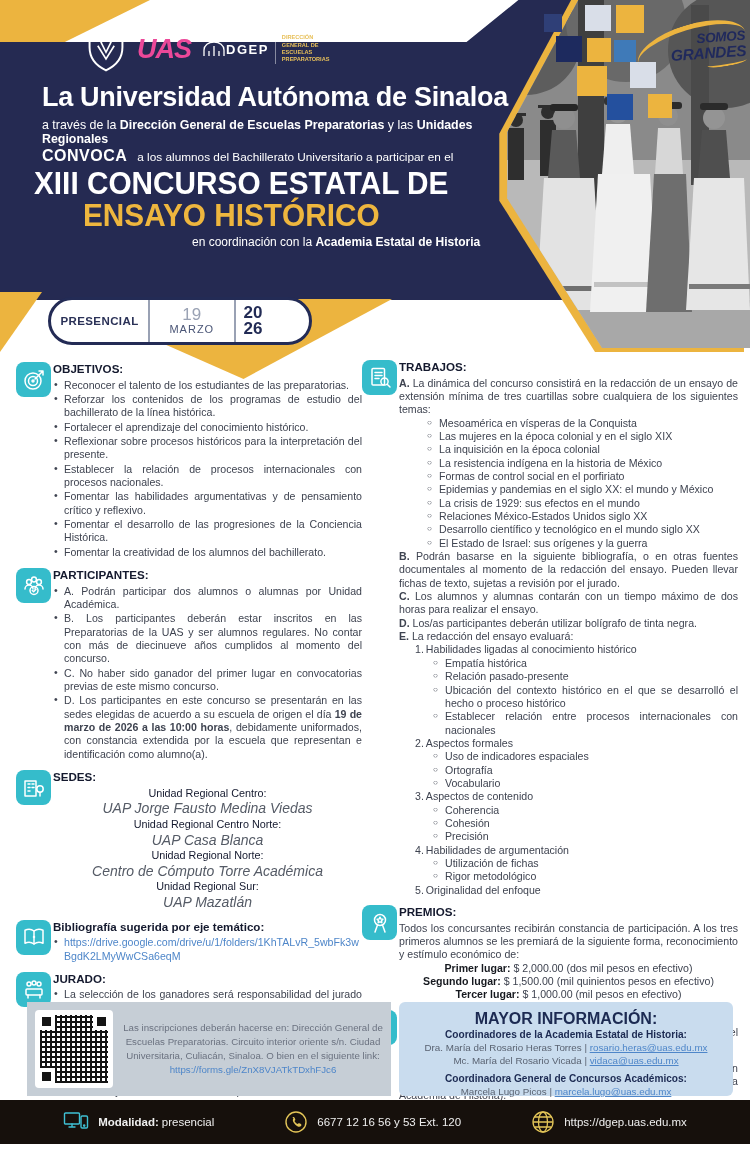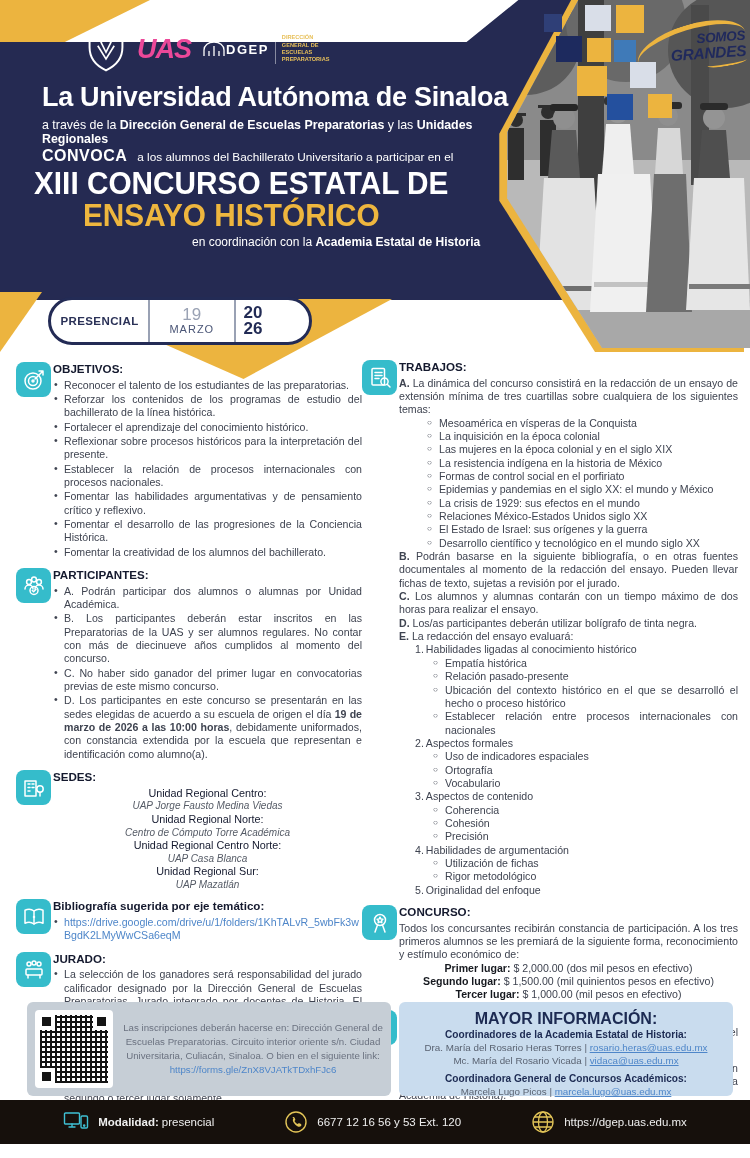--- a/index.html
+++ b/index.html
@@ -86,30 +86,30 @@
 .dot li{padding-left:11px;position:relative;margin-bottom:1px}
 .dot li::before{content:"•";position:absolute;left:1px;top:-1px}
 .circ li{padding-left:12px;position:relative}
 .circ li::before{content:"○";position:absolute;left:0;top:1px;font-size:8px}
 .temas{margin-left:28px}
 .crit{margin-left:16px}
 .crit .num{margin-right:2px}
 .crit .sub{margin-left:18px}
 .sedes-list{text-align:center}
 .sede-label{font-weight:400;color:#14192e;font-size:10.8px}
-.sede-venue{font-style:italic;color:#555b66;font-size:10px}
+.sede-venue{font-style:italic;color:#555b66;font-size:14px}
 a.link{color:#4e86c9;text-decoration:none;word-break:break-all}
 p.j{text-align:justify}
 .prizes{text-align:center}
 .prize b{color:#16191f}
 .gap{height:9px}
 
 
 .box-insc{position:absolute;left:27px;top:1002px;width:364px;height:94px;background:#c6ced6;
-  border-radius:6px;display:flex;align-items:center;gap:10px;padding:8px;z-index:3}
+  border-radius:0;display:flex;align-items:center;gap:10px;padding:8px;z-index:3}
 .qr{width:78px;height:78px;background:#fff;border-radius:4px;padding:5px;flex:0 0 78px}
 .qr-in{position:relative;width:100%;height:100%;
   background:repeating-linear-gradient(0deg,#141414 0 2px,transparent 2px 5px),
              repeating-linear-gradient(90deg,#141414 0 2px,#fff 2px 5px)}
 .qr-in i{position:absolute;width:17px;height:17px;background:#141414;border:2px solid #fff;
   box-shadow:inset 0 0 0 2px #fff,inset 0 0 0 5px #141414}
 .qr-in .f1{left:-2px;top:-2px}.qr-in .f2{right:-2px;top:-2px}.qr-in .f3{left:-2px;bottom:-2px}
 .insc-text{flex:1;font-size:9.7px;line-height:1.42;color:#6b7280;text-align:center}
 .box-info{position:absolute;left:399px;top:1002px;width:334px;height:94px;background:#c9dcee;
   border-radius:6px;text-align:center;padding:7px 10px;font-size:9.8px;color:#5a6372;
@@ -312,26 +312,26 @@
       </div>
       <div class="txt">
         <h3>SEDES:</h3>
         <div class="sedes-list">
 
         <div class="sede">
             <div class="sede-label">Unidad Regional Centro:</div>
             <div class="sede-venue">UAP Jorge Fausto Medina Viedas</div>
           </div>
             <div class="sede">
+            <div class="sede-label">Unidad Regional Centro Norte:</div>
+            <div class="sede-venue">UAP Casa Blanca</div>
+          </div>
+            <div class="sede">
             <div class="sede-label">Unidad Regional Norte:</div>
             <div class="sede-venue">Centro de Cómputo Torre Académica</div>
-          </div>
-            <div class="sede">
-            <div class="sede-label">Unidad Regional Centro Norte:</div>
-            <div class="sede-venue">UAP Casa Blanca</div>
           </div>
             <div class="sede">
             <div class="sede-label">Unidad Regional Sur:</div>
             <div class="sede-venue">UAP Mazatlán</div>
           </div>
           </div>
       </div>
     </section>
 
     <section class="sec">
@@ -384,29 +384,29 @@
             <circle cx="16.5" cy="15.5" r="3.6"></circle>
             <path d="M19.2,18.2 L22,21"></path>
           </svg>
       </div>
       <div class="txt">
         <h3>TRABAJOS:</h3>
         <p class="j"><b>A.</b><span> La dinámica del concurso consistirá en la redacción de un ensayo de extensión mínima de tres cuartillas sobre cualquiera de los siguientes temas:</span></p>
         <ul class="circ temas">
 
         <li>Mesoamérica en vísperas de la Conquista</li>
+            <li>Las mujeres en la época colonial y en el siglo XIX</li>
             <li>La inquisición en la época colonial</li>
-            <li>Las mujeres en la época colonial y en el siglo XIX</li>
             <li>La resistencia indígena en la historia de México</li>
             <li>Formas de control social en el porfiriato</li>
             <li>Epidemias y pandemias en el siglo XX: el mundo y México</li>
             <li>La crisis de 1929: sus efectos en el mundo</li>
             <li>Relaciones México-Estados Unidos siglo XX</li>
+            <li>Desarrollo científico y tecnológico en el mundo siglo XX</li>
             <li>El Estado de Israel: sus orígenes y la guerra</li>
-            <li>Desarrollo científico y tecnológico en el mundo siglo XX</li>
           </ul>
         <div>
 
         <p class="j"><b>B.</b><span> Podrán basarse en la siguiente bibliografía, o en otras fuentes documentales al momento de la redacción del ensayo. Pueden llevar fichas de texto, sujetas a revisión por el jurado.</span></p>
             <p class="j"><b>C.</b><span> Los alumnos y alumnas contarán con un tiempo máximo de dos horas para realizar el ensayo.</span></p>
             <p class="j"><b>D.</b><span> Los/as participantes deberán utilizar bolígrafo de tinta negra.</span></p>
             <p class="j"><b>E.</b><span> La redacción del ensayo evaluará:</span></p>
           </div>
         <ol class="crit">
 
@@ -458,21 +458,21 @@
 
     <section class="sec">
       <div class="icon">
         <svg viewBox="0 0 24 24">
             <circle cx="12" cy="9" r="5.5"></circle>
             <path d="M12,6.2 l0.9,1.8 2,0.3 -1.4,1.4 0.3,2 -1.8,-0.9 -1.8,0.9 0.3,-2 -1.4,-1.4 2,-0.3 Z"></path>
             <path d="M9.5,14 L7,21 M14.5,14 L17,21"></path>
           </svg>
       </div>
       <div class="txt">
-        <h3>CONCURSO:</h3>
+        <h3>PREMIOS:</h3>
         <p class="j">Todos los concursantes recibirán constancia de participación. A los tres primeros alumnos se les premiará de la siguiente forma, reconocimiento y estímulo económico de:</p>
         <div class="prizes">
 
         <div class="prize"><b>Primer lugar:</b><span> $ 2,000.00 (dos mil pesos en efectivo)</span></div>
             <div class="prize"><b>Segundo lugar:</b><span> $ 1,500.00 (mil quinientos pesos en efectivo)</span></div>
             <div class="prize"><b>Tercer lugar:</b><span> $ 1,000.00 (mil pesos en efectivo)</span></div>
           </div>
       </div>
     </section>
 

